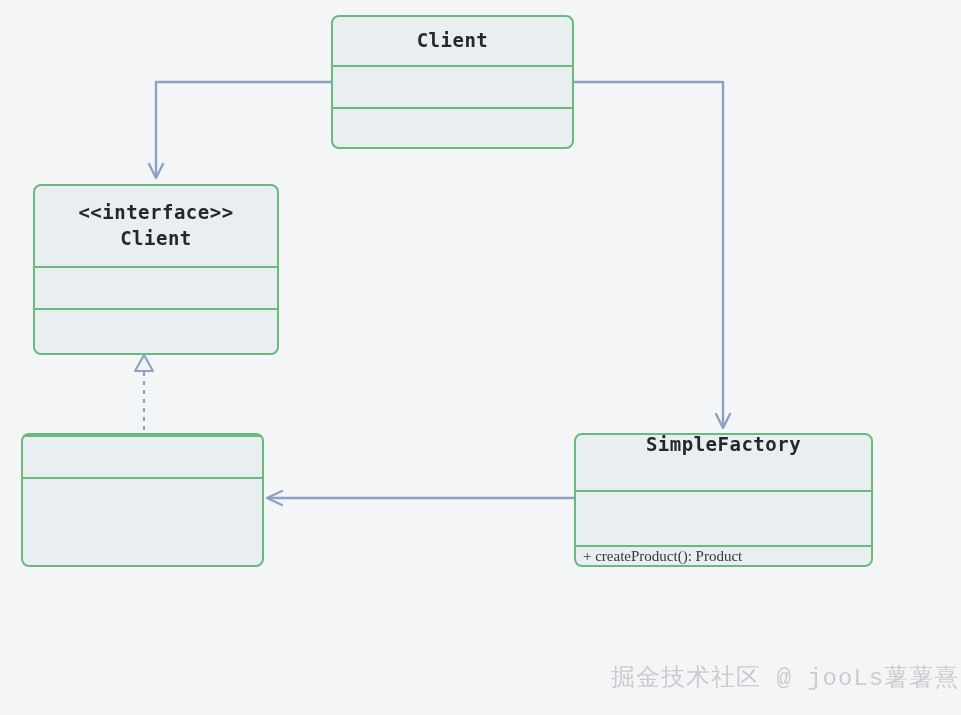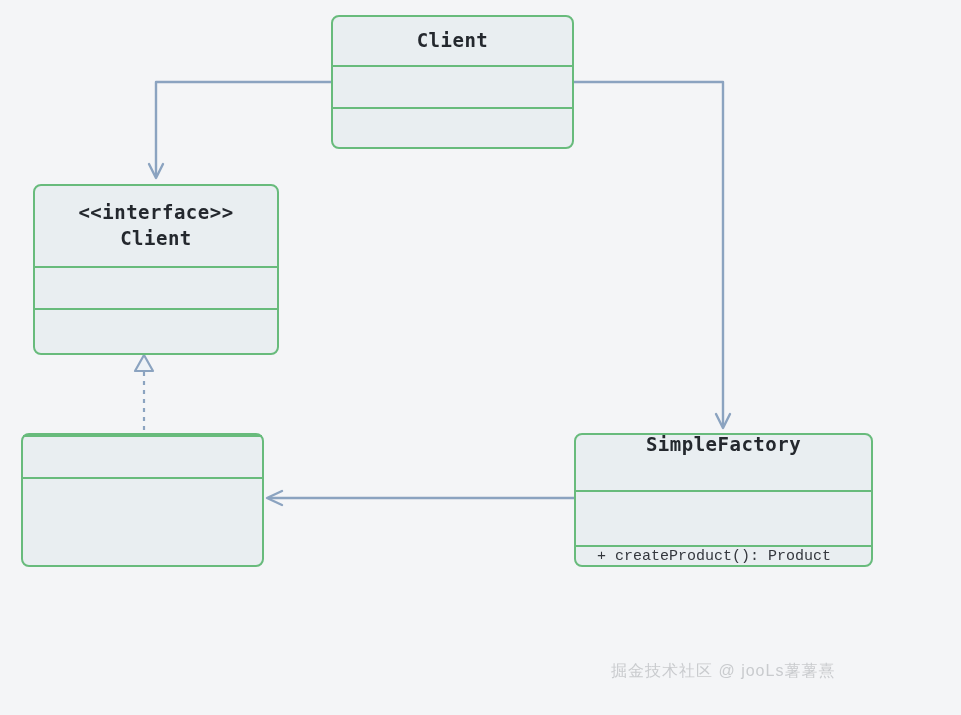--- a/index.html
+++ b/index.html
@@ -61,25 +61,25 @@
   .uml-stereotype {
     font-family: "DejaVu Sans Mono", "Liberation Mono", monospace;
     font-weight: bold;
     font-size: 19px;
     color: #24282e;
     letter-spacing: 0.5px;
     line-height: 1.35;
     white-space: nowrap;
   }
   .uml-member {
-    font-family: Liberation Mono, monospace;
+    font-family: Liberation Serif, serif;
     font-weight: normal;
     font-size: 15px;
     color: #33373d;
-    padding-left: 21px;
+    padding-left: 7px;
     white-space: nowrap;
   }
 
   
   #class-client        { left: 331px; top: 15px;  width: 243px; height: 134px; }
   #class-product       { left: 33px;  top: 184px; width: 246px; height: 171px; }
   #class-concrete      { left: 21px;  top: 433px; width: 243px; height: 134px; }
   #class-simplefactory { left: 574px; top: 433px; width: 299px; height: 134px; gap: 35px; }
 
   #class-client .c1        { height: 48px; }
@@ -95,22 +95,22 @@
   #class-concrete .c3      { height: 42px; }
 
   #class-simplefactory .c1 { height: 46px; }
   #class-simplefactory .c2 { height: 42px; }
   #class-simplefactory .c3 { height: 42px; }
 
   #watermark {
     position: absolute;
     left: 611px;
     top: 661px;
-    font-family: Liberation Sans, sans-serif;
-    font-size: 16px;
+    font-family: Liberation Mono, monospace;
+    font-size: 24px;
     color: #c9cbce;
     letter-spacing: 1px;
     white-space: nowrap;
     z-index: 2;
   }
 </style>
 </head>
 <body>
 
 <div id="diagram-canvas">

